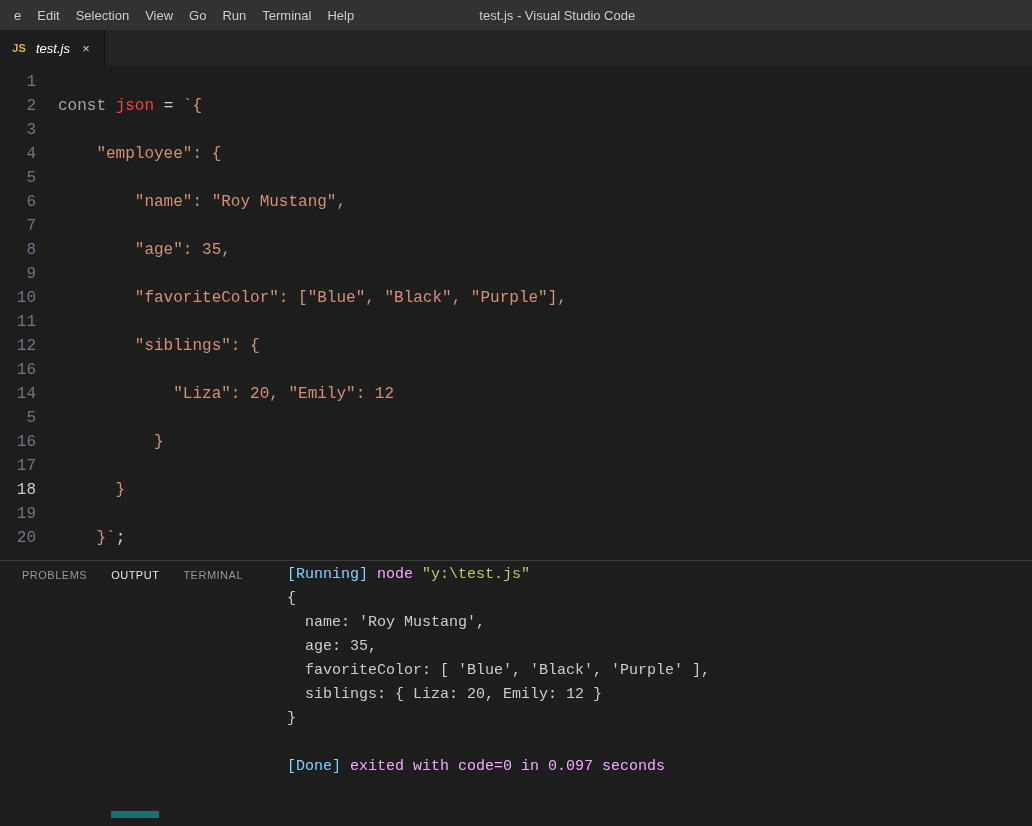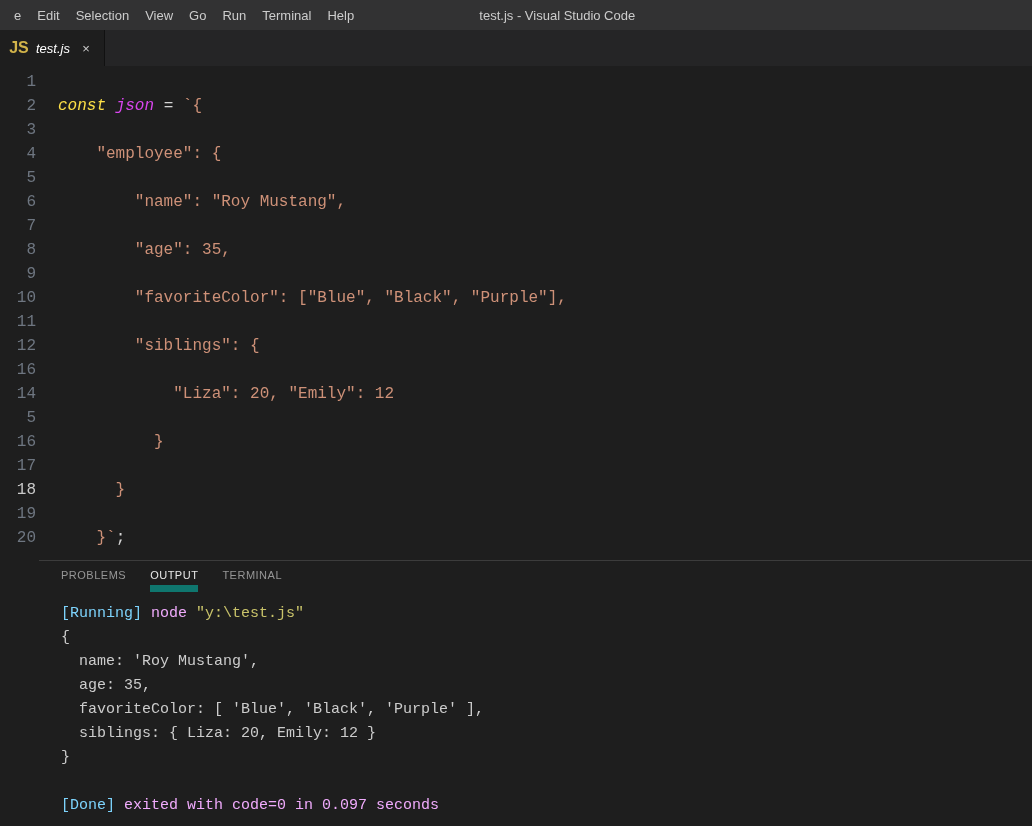--- a/index.html
+++ b/index.html
@@ -50,21 +50,21 @@
     padding: 0 10px;
     gap: 8px;
     font-size: 13px;
     font-style: italic;
     color: #ffffff;
   }
   .tab .js-badge {
     width: 18px; height: 14px;
     background: transparent;
     color: #d1b34a;
-    font-size: 16px;
+    font-size: 11px;
     font-weight: bold;
     font-style: normal;
     display: inline-flex;
     align-items: center;
     justify-content: center;
   }
   .tab .close {
     width: 16px; height: 16px;
     display: inline-flex;
     align-items: center;
@@ -92,33 +92,31 @@
     user-select: none;
   }
   .gutter .ln { height: 24px; }
   .gutter .ln.current { color: #c9c9c9; }
   .code {
     flex: 1;
     white-space: pre;
     color: #d4d4d4;
   }
   .code .line { height: 24px; }
-  .tok-kw     { color: #fde047; font-style: italic; }
-  .tok-var    { color: #d946ef; font-style: italic; }
+  .tok-kw     { color: #a3a3a3; }
+  .tok-var    { color: #ef4444; }
   .tok-op     { color: #d4d4d4; }
   .tok-str    { color: #ce9178; }
   .tok-punc   { color: #d4d4d4; }
   .tok-temp   { color: #ce9178; } 
   .panel {
     flex: 1;
     border-top: 1px solid #3c3c3c;
     background: #1e1e1e;
     display: flex;
-    flex-direction: column;
-    margin-left: 39px;
   }
   .panel-tabs {
     display: flex;
     gap: 24px;
     padding: 8px 22px;
     font-size: 11px;
     letter-spacing: 0.5px;
   }
   .panel-tabs .ptab {
     color: #969696;

